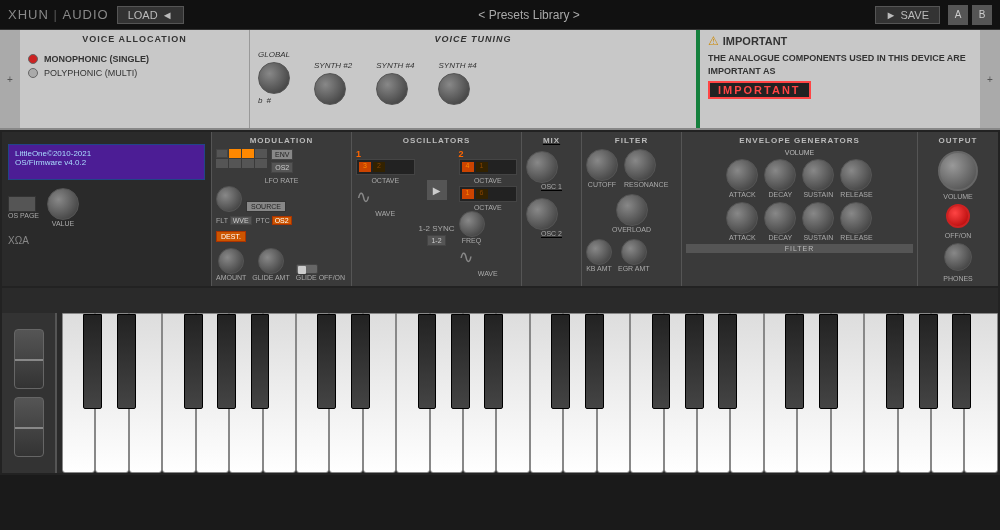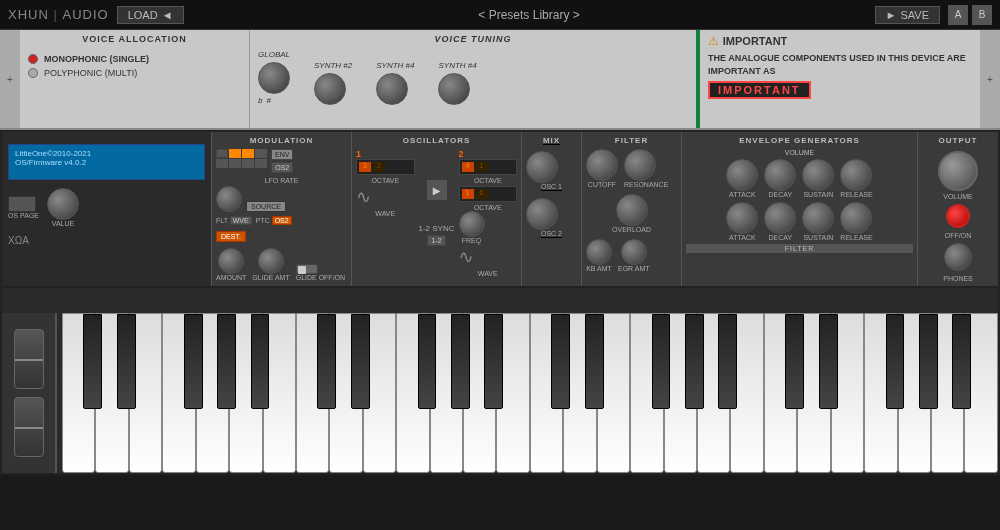--- a/index.html
+++ b/index.html
@@ -111,21 +111,21 @@
     .littleone-panel {
       width: 210px; background: #2a2a2a;
       border-right: 1px solid #555;
       padding: 6px;
       position: relative;
     }
     .littleone-logo {
       font-size: 14px; color: #ddd; font-style: italic; font-weight: bold;
     }
     .littleone-screen {
-      background: #0369a1; color: #aaddff;
+      background: #4c1d95; color: #aaddff;
       padding: 4px 6px; font-size: 8px;
       margin: 6px 0; border: 1px solid #224488;
       min-height: 36px;
     }
     .lo-knob-row { display: flex; gap: 8px; align-items: center; margin-top: 8px; }
     .lo-knob-item { text-align: center; }
     .lo-btn {
       width: 28px; height: 16px; background: #555;
       border: 1px solid #333; cursor: pointer;
     }

